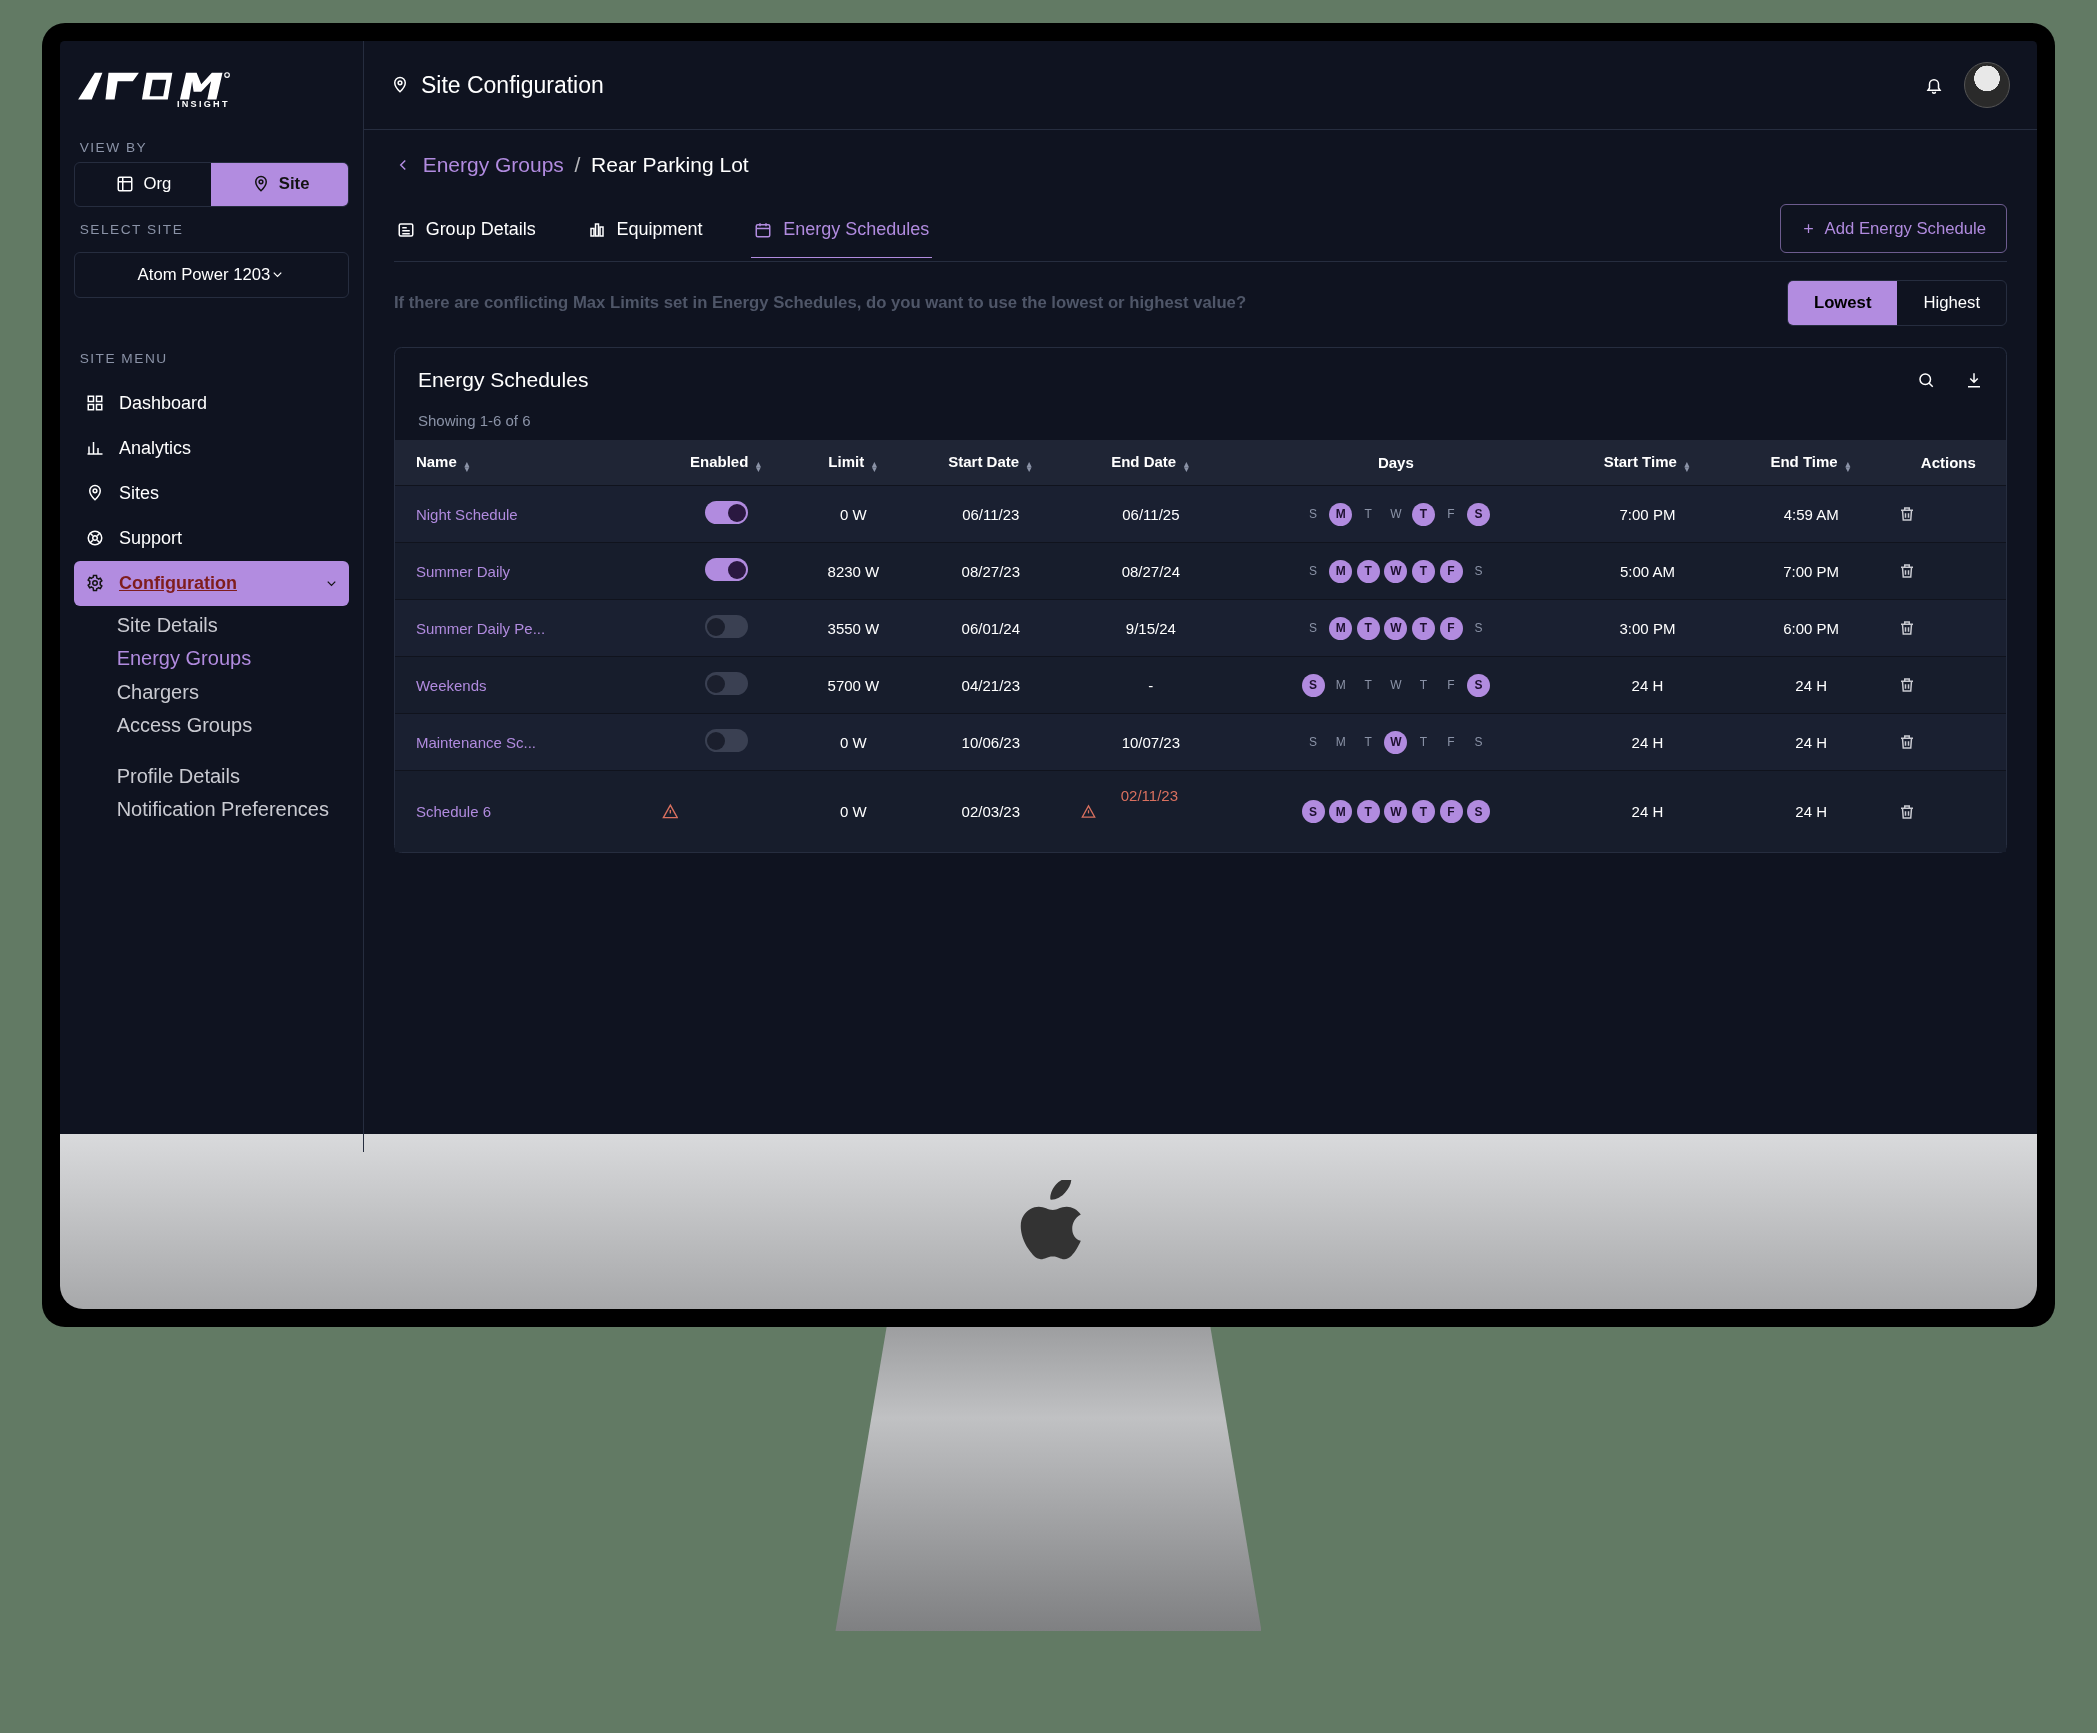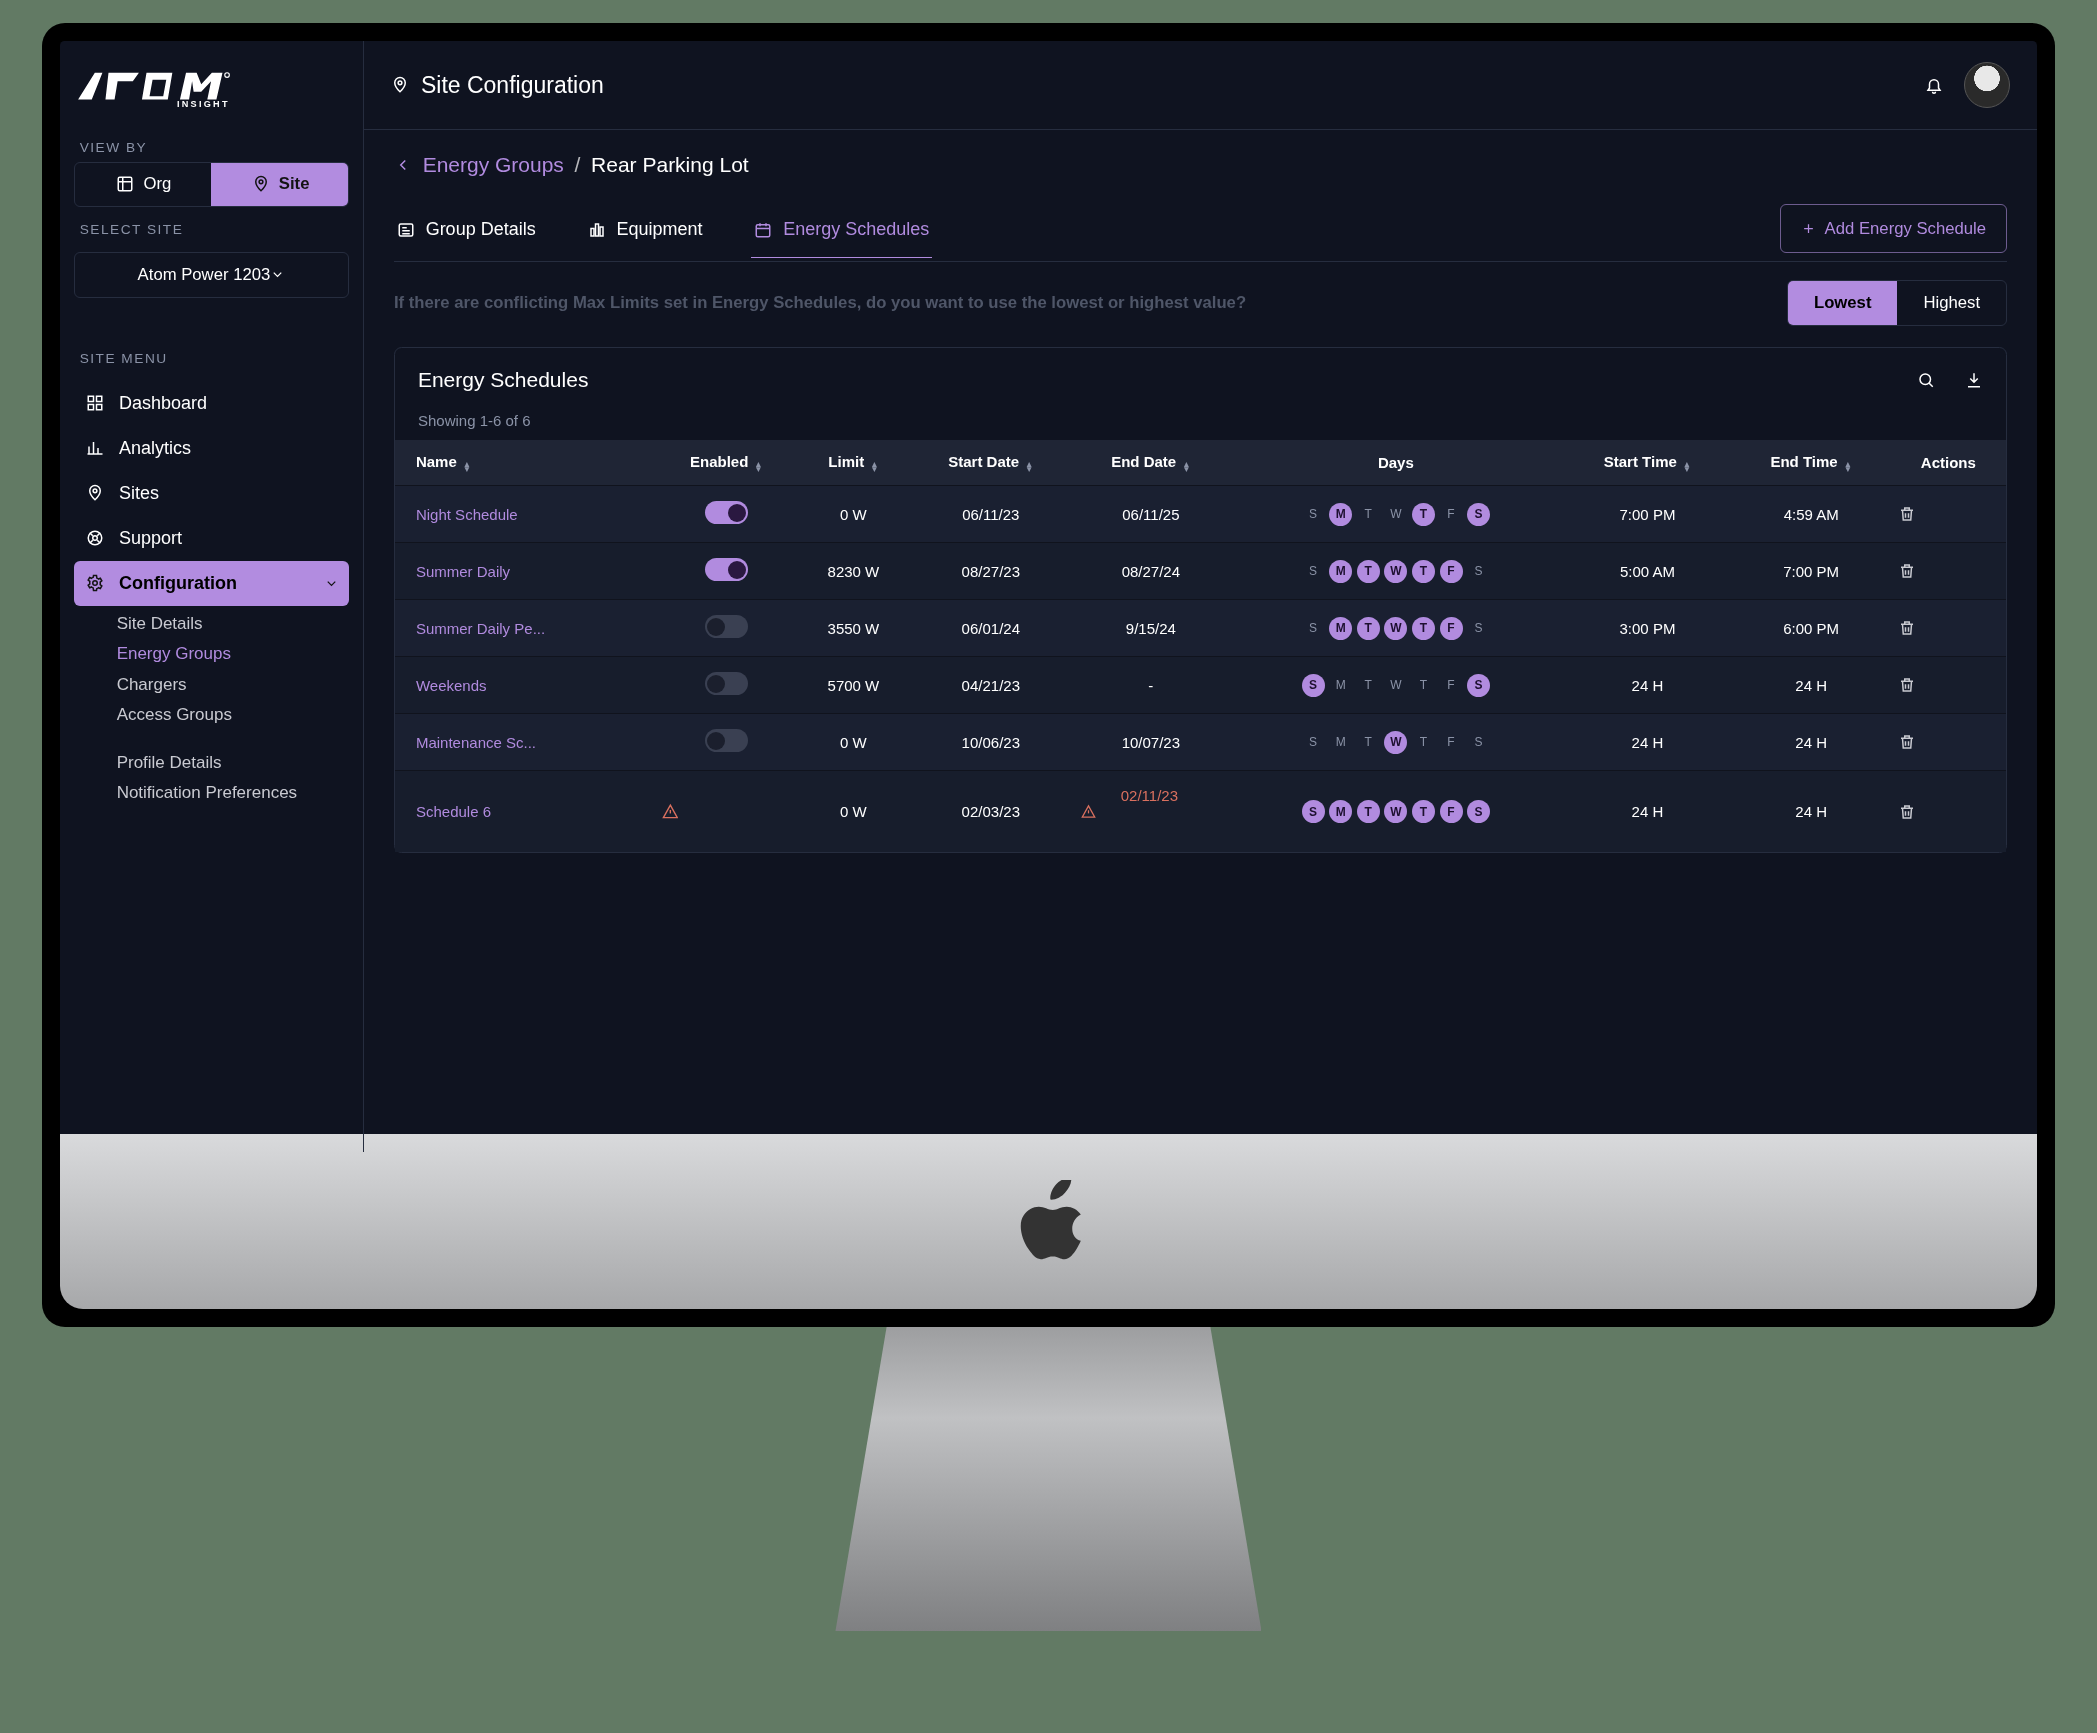--- a/index.html
+++ b/index.html
@@ -85,26 +85,26 @@
     padding:12px 13.7px; color:#fff; font-size:16.7px; cursor:pointer;
     margin-top:7.6px;
   }
   
   .menu { margin-top:7.6px; }
   .menu-item {
     display:flex; align-items:center; gap:13.7px;
     padding:12px 10.7px; color:#fff; font-size:18px; border-radius:6px;
     cursor:pointer;
   }
-  .menu-item.active { background: var(--bg-side-active); color:#000000; font-weight:600;}
+  .menu-item.active { background: var(--bg-side-active); color:#7f1d1d; font-weight:600;text-decoration:underline;}
   .menu-item .chev { margin-left:auto; }
   .menu-icon { width:21px; height:21px; display:inline-flex; align-items:center; justify-content:center; }
   
   .submenu { padding: 4.6px 0 4.6px 43px; display:flex; flex-direction:column; gap:4.6px;}
-  .submenu a { color:#c9cad1; font-size:17px; text-decoration:none; padding:3px 0; cursor:pointer;}
+  .submenu a { color:#c9cad1; font-size:20px; text-decoration:none; padding:3px 0; cursor:pointer;}
   .submenu a.active { color: var(--accent); }
   
   
   .main { flex:1; display:flex; flex-direction:column; }
   .topbar {
     display:flex; align-items:center; justify-content:space-between;
     padding: 21px 27px; border-bottom:0.8px solid var(--border);
   }
   .page-title { display:flex; align-items:center; gap:12px; color:#fff; font-size:23px; }
   .top-actions { display:flex; align-items:center; gap:21px; }

